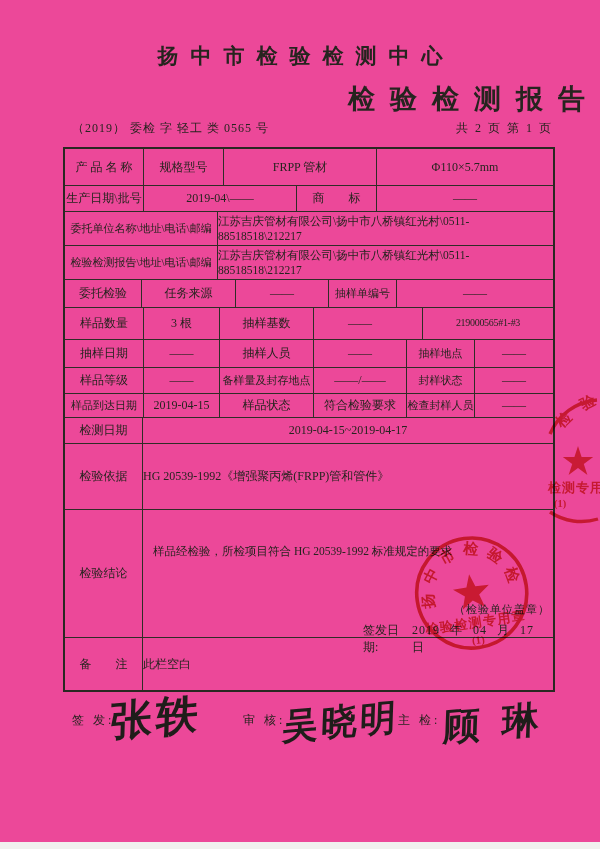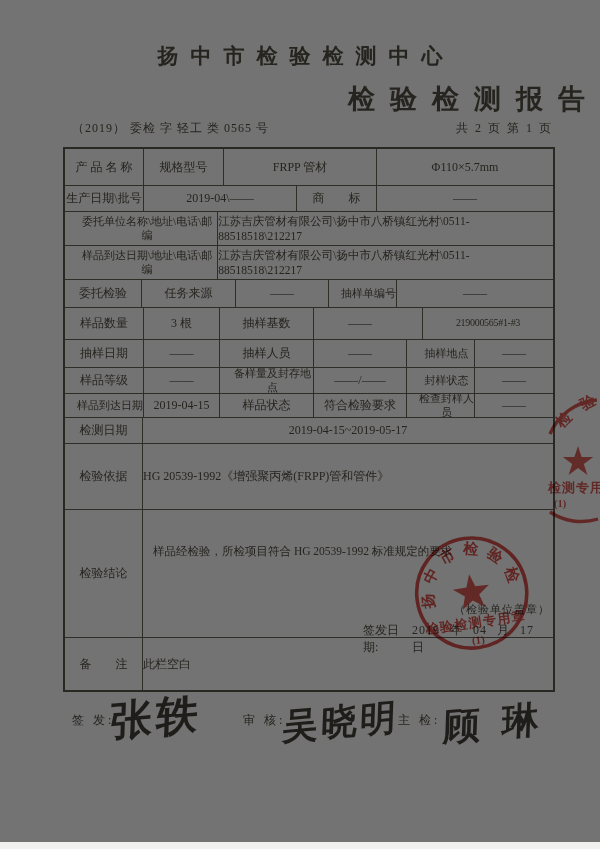--- a/index.html
+++ b/index.html
@@ -1,18 +1,18 @@
 <!DOCTYPE html>
 <html><head>
 <meta charset="utf-8">
 <style>
   html,body { margin:0; padding:0; background:#e8e8e8; }
   .page {
     position:relative; width:600px; height:849px; margin:0 auto;
-    background:#737373; overflow:hidden;
+    background:#ec4899; overflow:hidden;
     font-family:"Liberation Serif","DejaVu Serif",serif;
     color:#26241f;
   }
   .page::after{ content:""; position:absolute; left:0; bottom:0; width:100%; height:7px;
     background:#f1f1ef; }
 
   
   .org-title { position:absolute; top:42px; left:0; width:100%; text-align:center;
     font-size:21px; font-weight:bold; letter-spacing:12px; padding-left:12px; box-sizing:border-box; }
   .report-title { position:absolute; top:81px; left:0; width:100%; text-align:right;
@@ -26,21 +26,21 @@
     border:2px solid #2a2822; box-sizing:border-box;
     display:flex; flex-direction:column; font-size:12px;
   }
   .trow { display:flex; box-sizing:border-box; flex-shrink:0; }
   .trow + .trow { border-top:1.5px solid #2f2d27; }
   .cell { box-sizing:border-box; display:flex; align-items:center; justify-content:center;
     text-align:center; overflow:hidden; line-height:1.25; }
   .cell + .cell { border-left:1.5px solid #2f2d27; }
   .cell.left { justify-content:flex-start; text-align:left; padding-right:4px; }
   .grow { flex:1 1 auto; }
-  .fs11 { font-size:11px;padding-left:12px; }  .fs115 { font-size:11.5px; }  .fs10 { font-size:10px; letter-spacing:-0.3px;margin-left:16px; }
+  .fs11 { font-size:11px; }  .fs115 { font-size:11.5px; }  .fs10 { font-size:10px; letter-spacing:-0.3px;margin-left:16px; }
 
   
   .concl-body { position:relative; flex:1 1 auto; border-left:1.5px solid #2f2d27; box-sizing:border-box; }
   .concl-text { position:absolute; left:10px; top:34px; right:8px; font-size:11.5px; }
   .seal-note  { position:absolute; right:3px; top:92px; font-size:11px; letter-spacing:1px; }
   .date-line  { position:absolute; left:220px; right:3px; top:112px; font-size:12px;
     display:flex; justify-content:space-between; }
   .date-line .dt { word-spacing:6px; letter-spacing:1px; }
 
   
@@ -89,21 +89,21 @@
       <div class="cell" style="width:80px">商　　标</div>
       <div class="cell grow">——</div>
     </div>
 
     <div class="trow" style="height:34px">
       <div class="cell fs11" style="width:154px">委托单位名称\地址\电话\邮编</div>
       <div class="cell grow left fs115">江苏吉庆管材有限公司\扬中市八桥镇红光村\0511-88518518\212217</div>
     </div>
 
     <div class="trow" style="height:34px">
-      <div class="cell fs11" style="width:154px">样品到达日期\地址\电话\邮编</div>
+      <div class="cell fs11" style="width:154px">检验检测报告\地址\电话\邮编</div>
       <div class="cell grow left fs115">江苏吉庆管材有限公司\扬中市八桥镇红光村\0511-88518518\212217</div>
     </div>
 
     <div class="trow" style="height:28px">
       <div class="cell" style="width:76px">委托检验</div>
       <div class="cell" style="width:94px">任务来源</div>
       <div class="cell" style="width:93px">——</div>
       <div class="cell fs11" style="width:68px">抽样单编号</div>
       <div class="cell grow">——</div>
     </div>
@@ -138,21 +138,21 @@
       <div class="cell fs11" style="width:78px">样品到达日期</div>
       <div class="cell" style="width:76px">2019-04-15</div>
       <div class="cell" style="width:94px">样品状态</div>
       <div class="cell" style="width:93px">符合检验要求</div>
       <div class="cell fs11" style="width:68px">检查封样人员</div>
       <div class="cell grow">——</div>
     </div>
 
     <div class="trow" style="height:26px">
       <div class="cell" style="width:77px">检测日期</div>
-      <div class="cell grow">2019-04-15~2019-05-17</div>
+      <div class="cell grow">2019-04-15~2019-04-17</div>
     </div>
 
     <div class="trow" style="height:66px">
       <div class="cell" style="width:77px">检验依据</div>
       <div class="cell grow left">HG 20539-1992《增强聚丙烯(FRPP)管和管件》</div>
     </div>
 
     <div class="trow" style="height:128px">
       <div class="cell" style="width:77px">检验结论</div>
       <div class="concl-body">

